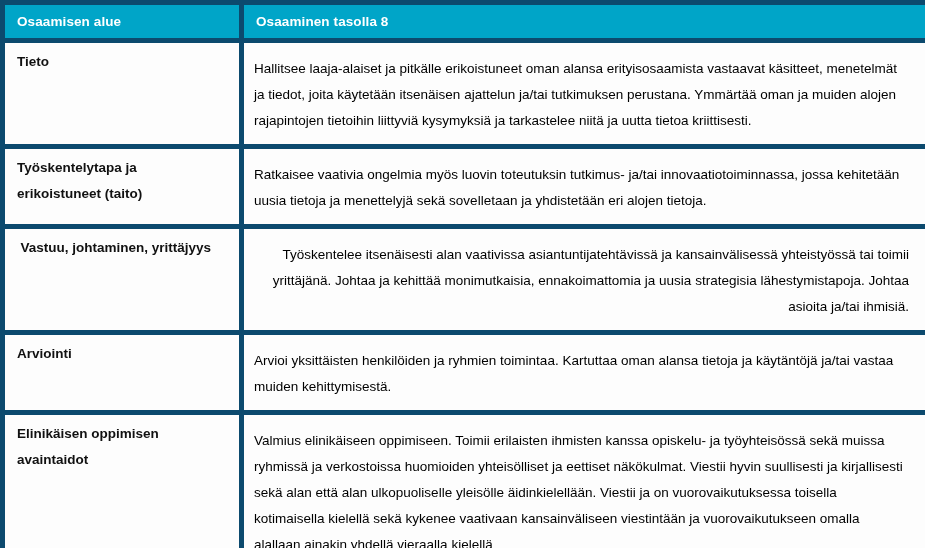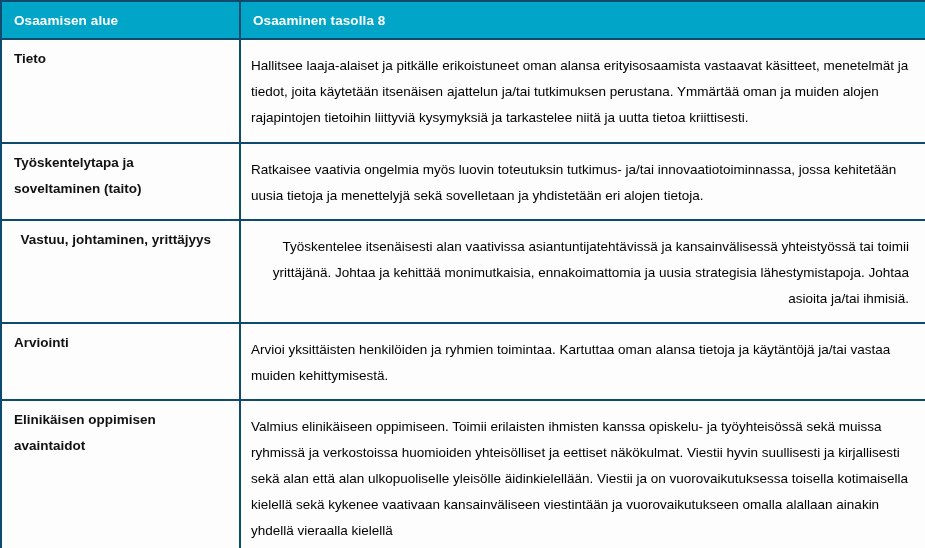--- a/index.html
+++ b/index.html
@@ -15,21 +15,21 @@
     background: #ffffff;
   }
   table.competence {
     width: 925px;
     border-collapse: collapse;
     table-layout: fixed;
     background: #fdfdfd;
   }
   table.competence th,
   table.competence td {
-    border: 2px solid #0c4a6e;
+    border: 5px solid #0c4a6e;
     vertical-align: top;
     box-sizing: border-box;
   }
   col.c-area  { width: 239px; }
   col.c-desc  { width: 686px; }
 
   tr.head-row th {
     background: #00a5c8;
     color: #ffffff;
     font-size: 13.5px;
@@ -73,21 +73,21 @@
         <th>Osaamisen alue</th>
         <th>Osaaminen tasolla 8</th>
       </tr>
     </thead>
     <tbody>
       <tr class="r1">
         <td class="area-cell">Tieto</td>
         <td class="desc-cell">Hallitsee laaja-alaiset ja pitkälle erikoistuneet oman alansa erityisosaamista vastaavat käsitteet, menetelmät ja tiedot, joita käytetään itsenäisen ajattelun ja/tai tutkimuksen perustana. Ymmärtää oman ja muiden alojen rajapintojen tietoihin liittyviä kysymyksiä ja tarkastelee niitä ja uutta tietoa kriittisesti.</td>
       </tr>
       <tr class="r2">
-        <td class="area-cell">Työskentelytapa ja soveltaminen (taito)</td>
+        <td class="area-cell">Työskentelytapa ja erikoistuneet (taito)</td>
         <td class="desc-cell">Ratkaisee vaativia ongelmia myös luovin toteutuksin tutkimus- ja/tai innovaatiotoiminnassa, jossa kehitetään uusia tietoja ja menettelyjä sekä sovelletaan ja yhdistetään eri alojen tietoja.</td>
       </tr>
       <tr class="r3">
         <td class="area-cell">Vastuu, johtaminen, yrittäjyys</td>
         <td class="desc-cell">Työskentelee itsenäisesti alan vaativissa asiantuntijatehtävissä ja kansainvälisessä yhteistyössä tai toimii yrittäjänä. Johtaa ja kehittää monimutkaisia, ennakoimattomia ja uusia strategisia lähestymistapoja. Johtaa asioita ja/tai ihmisiä.</td>
       </tr>
       <tr class="r4">
         <td class="area-cell">Arviointi</td>
         <td class="desc-cell">Arvioi yksittäisten henkilöiden ja ryhmien toimintaa. Kartuttaa oman alansa tietoja ja käytäntöjä ja/tai vastaa muiden kehittymisestä.</td>
       </tr>

